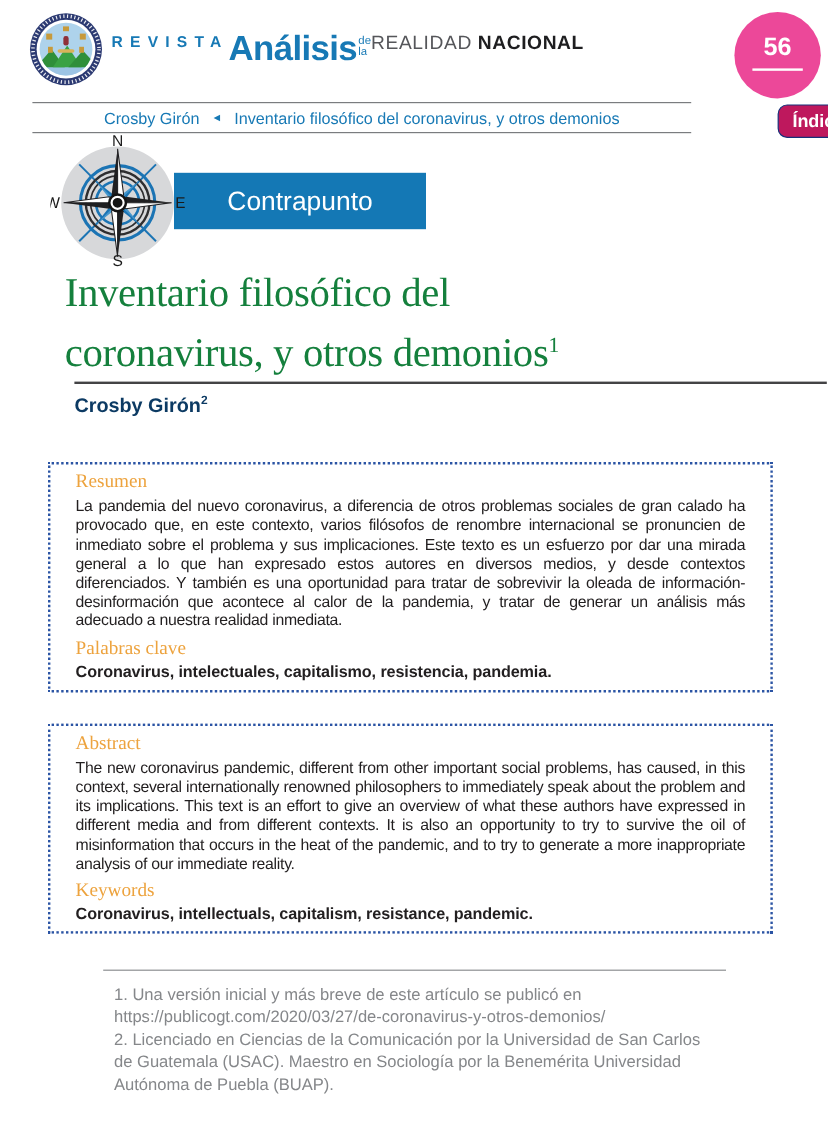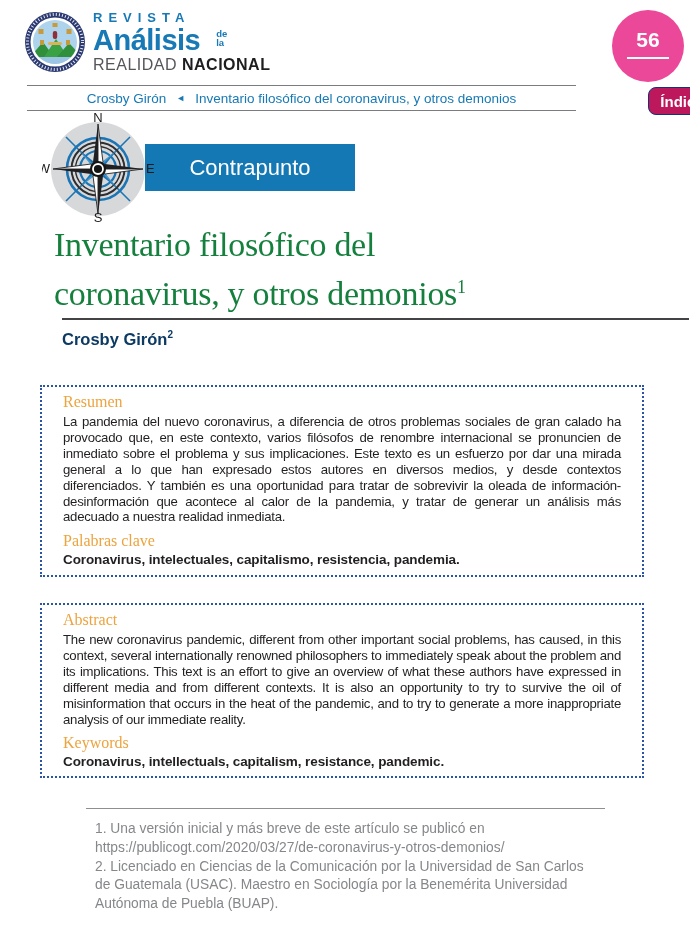--- a/index.html
+++ b/index.html
@@ -4,25 +4,25 @@
 <style>
   * { margin:0; padding:0; box-sizing:border-box; }
   html,body { background:#ffffff; }
   .page {
     position:relative; width:690px; height:939px; background:#fff;
     font-family:"Liberation Sans", sans-serif; overflow:hidden;
   }
 
   
   .logo { position:absolute; left:24px; top:10px; display:flex; align-items:center; gap:7px; }
-  .logo-text { display:flex; flex-direction:column; }
+  .logo-text { display:flex; flex-direction:row; }
   .logo-revista { color:#1779b5; font-size:13px; font-weight:600; letter-spacing:6px; margin-bottom:1px; }
   .logo-analisis-row { display:flex; align-items:flex-start; line-height:1; }
   .logo-analisis { color:#1779b5; font-size:29px; font-weight:700; letter-spacing:-0.5px; }
-  .logo-dela { display:flex; flex-direction:column; color:#1779b5; font-size:9.5px; font-weight:700; line-height:0.95; margin-left:16px; margin-top:3px; }
+  .logo-dela { display:flex; flex-direction:column; color:#1779b5; font-size:9.5px; font-weight:400; line-height:0.95; margin-left:1px; margin-top:3px; }
   .logo-realidad-row { font-size:16px; color:#55565a; letter-spacing:0.5px; margin-top:1px; }
   .logo-nacional { font-weight:700; color:#1e1e20; }
 
   .edition-line { position:absolute; top:38px; left:300px; width:300px; text-align:right; font-size:15px; color:#8b8d90; white-space:nowrap; }
   .edition-line .dash { margin:0 7px; }
   .edition-bold { font-weight:700; color:#68696c; }
 
   .page-circle { position:absolute; left:612px; top:10px; width:72px; height:72px; border-radius:50%;
     background:#ec4899; display:flex; flex-direction:column; align-items:center; justify-content:center; }
   .page-circle .num { color:#fff; font-size:21px; font-weight:700; margin-top:-6px; }

